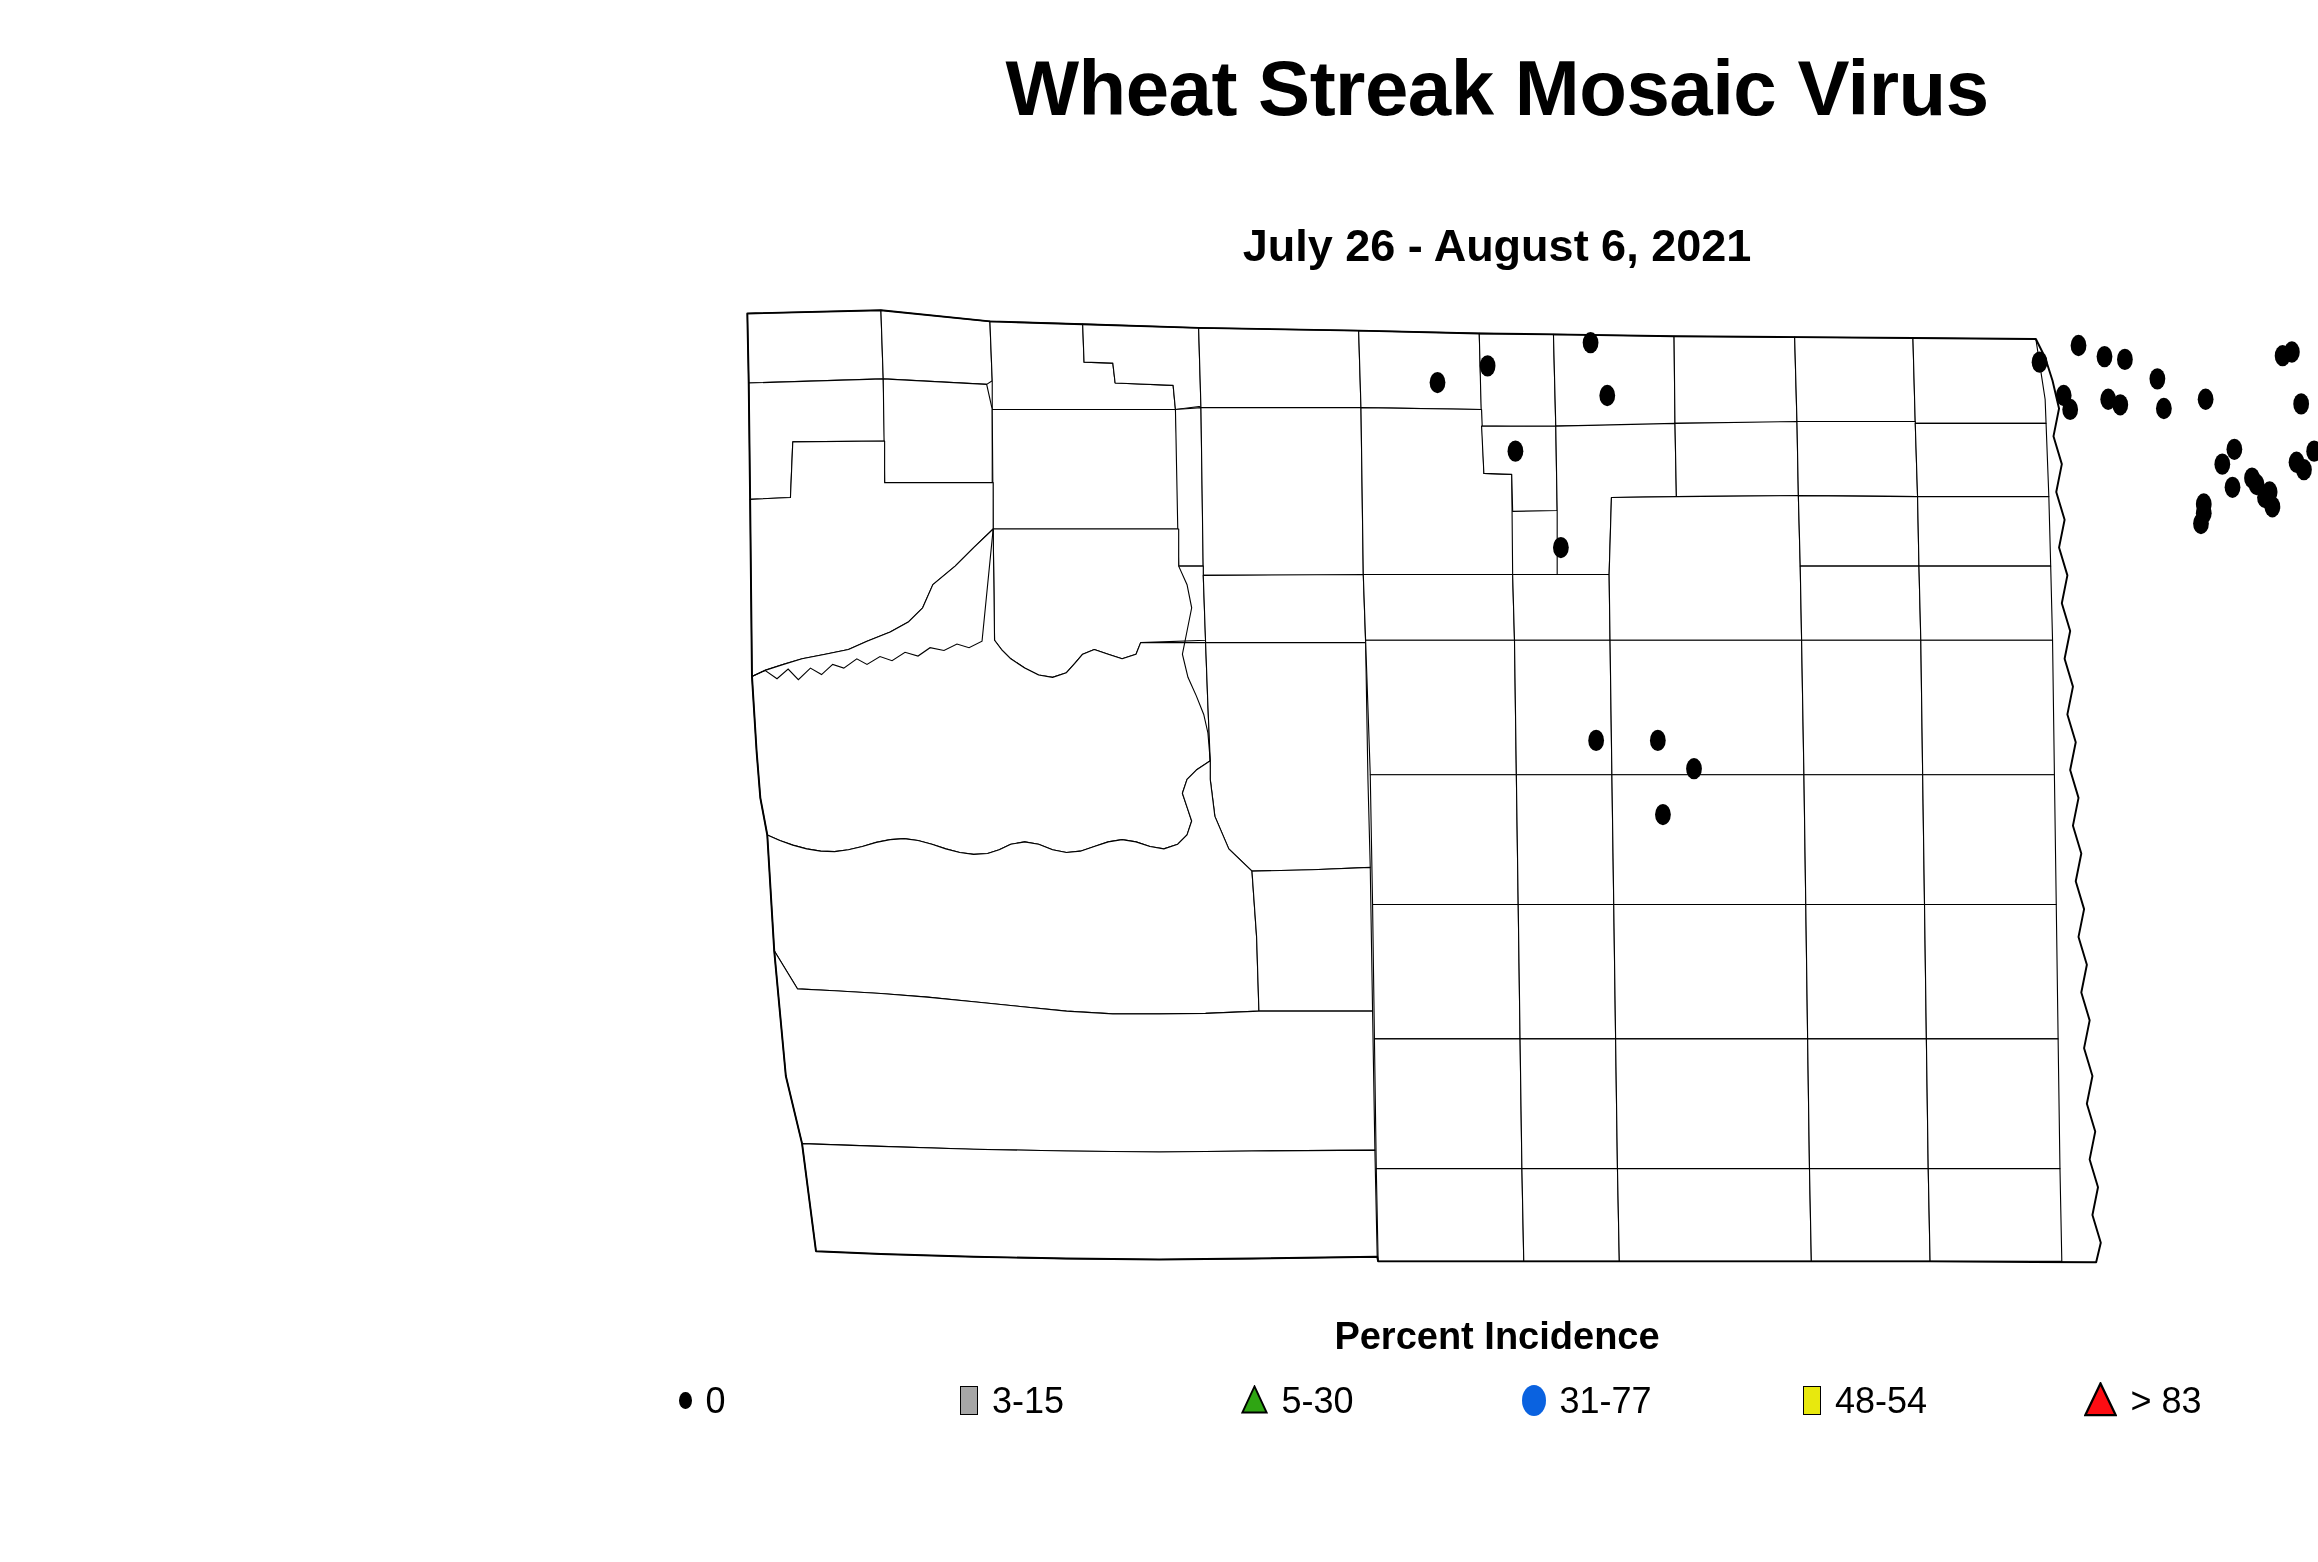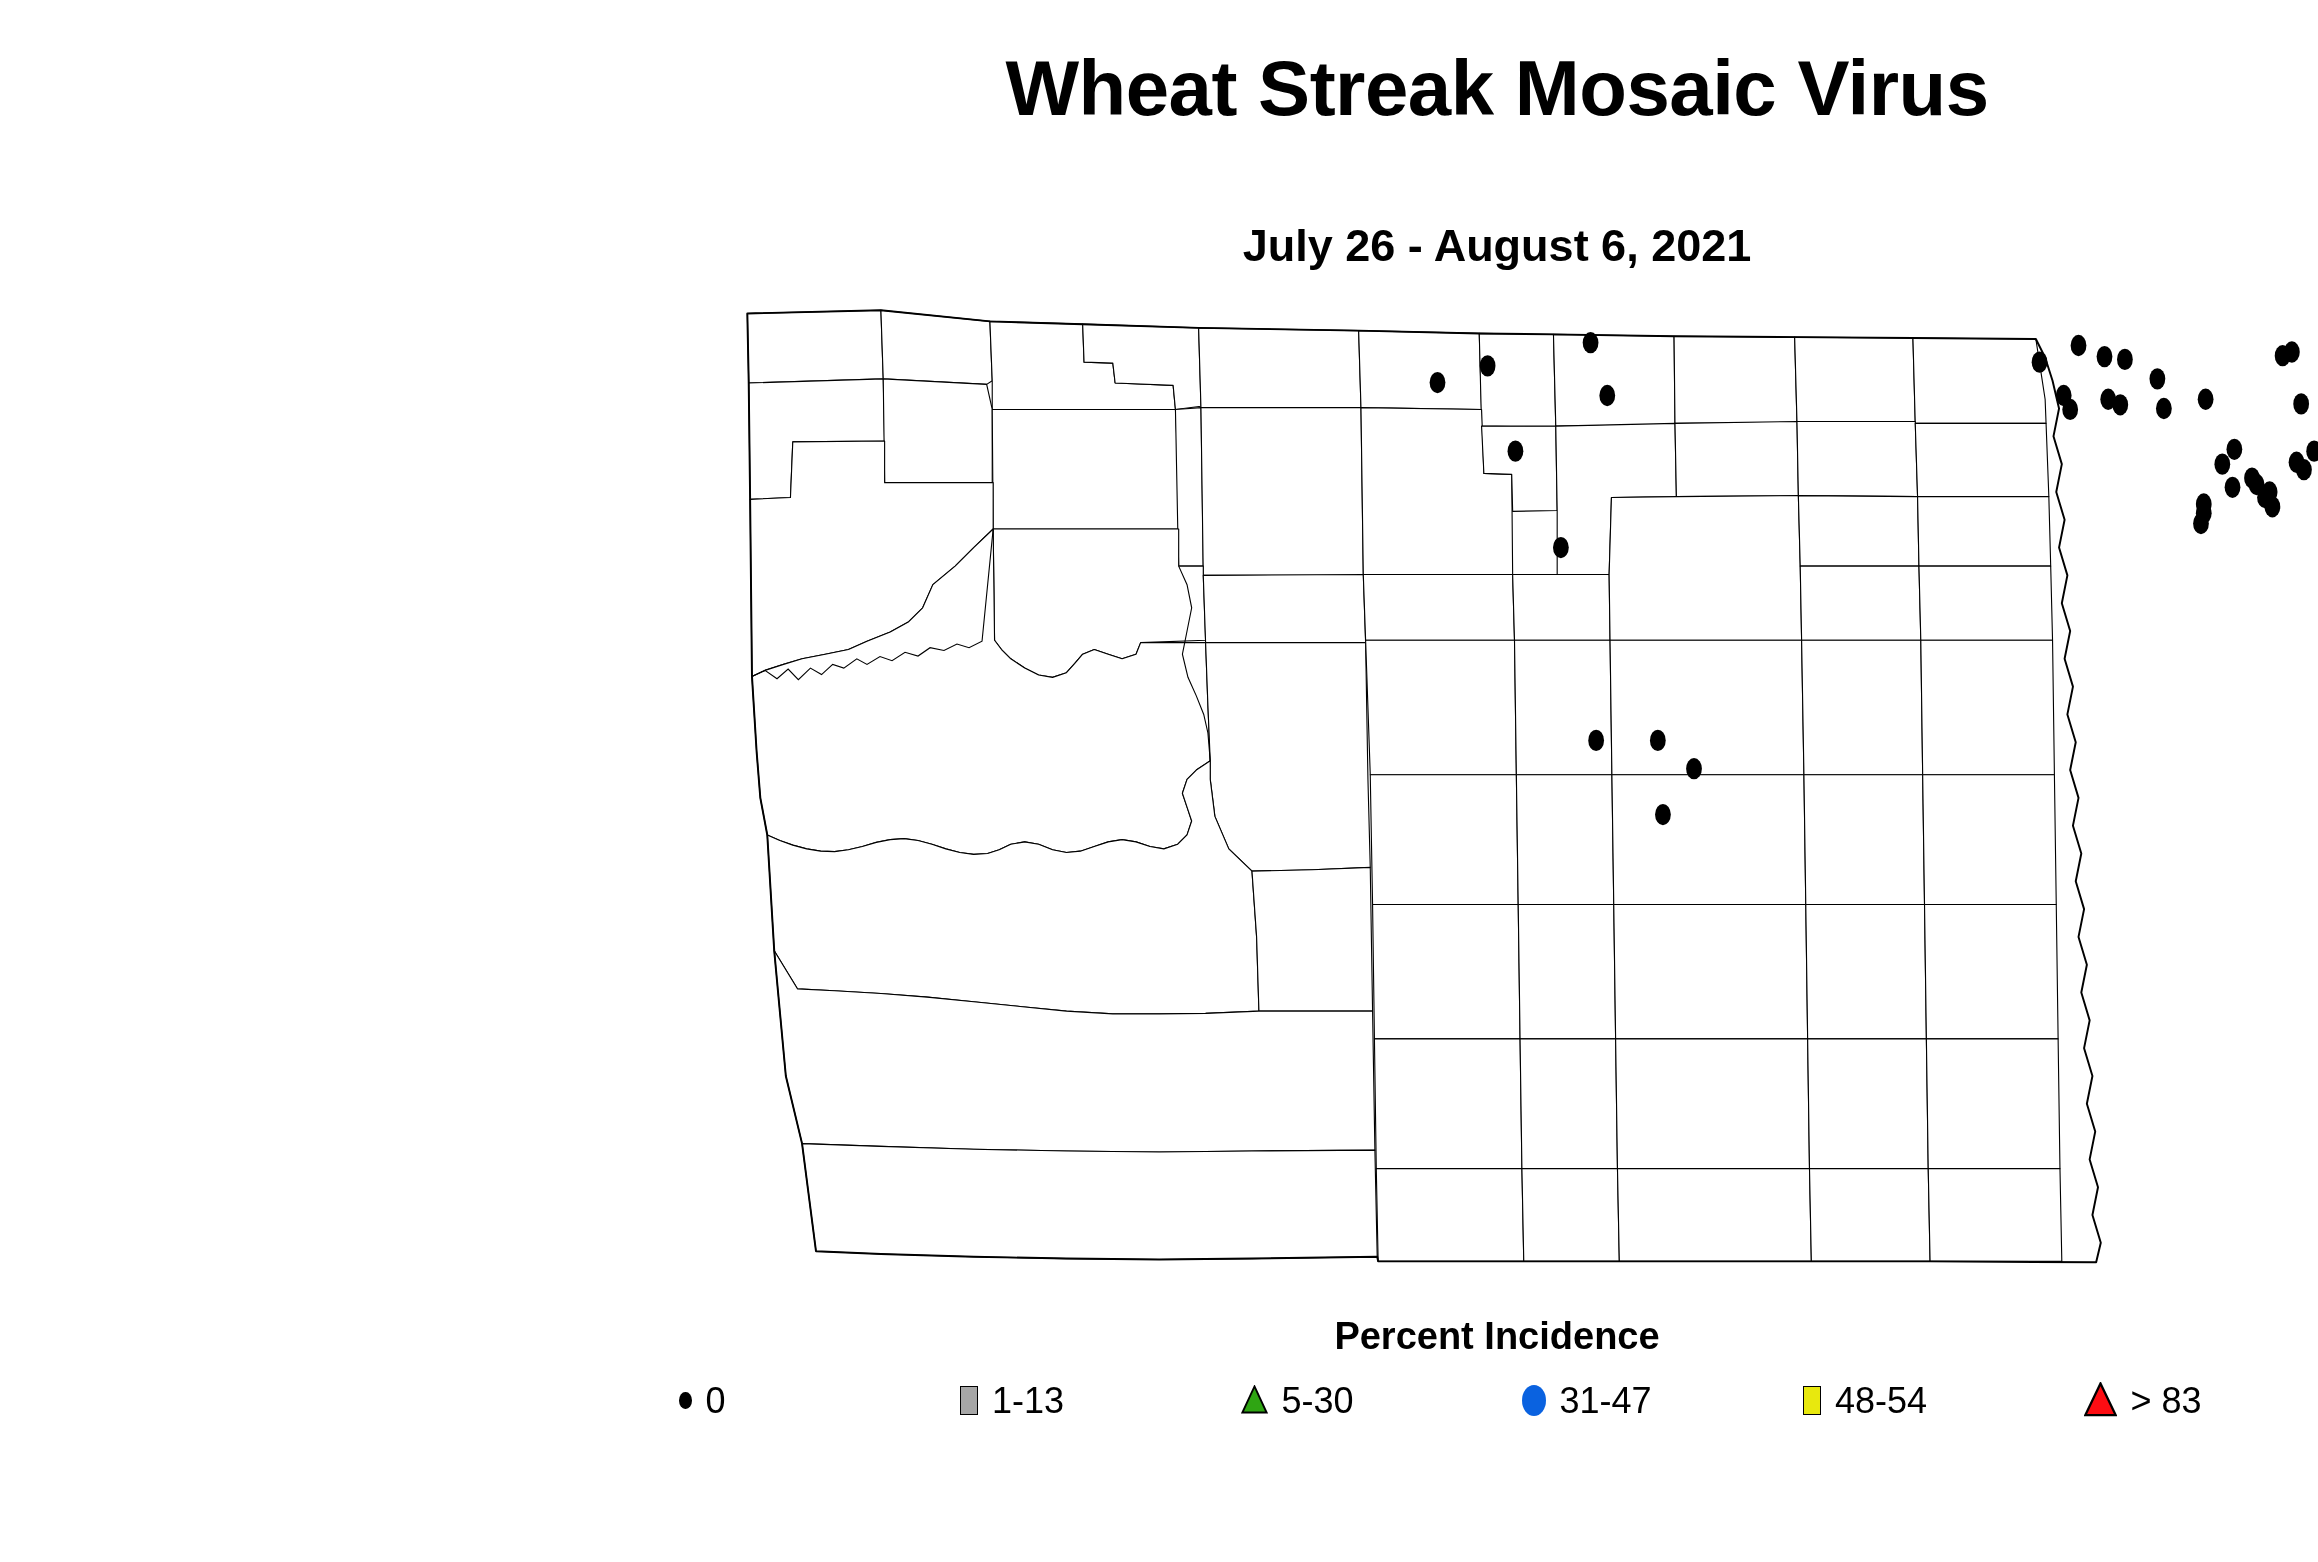--- a/index.html
+++ b/index.html
@@ -257,35 +257,35 @@
     <div id="legend-title">Percent Incidence</div>
     <div id="legend-items">
 
       <div class="legend-item">
         <span class="swatch sw-dot"></span>
         <span class="legend-label">0</span>
       </div>
 
       <div class="legend-item">
         <span class="swatch sw-square" style="background:#A6A6A6"></span>
-        <span class="legend-label">1-13</span>
+        <span class="legend-label">3-15</span>
       </div>
 
       <div class="legend-item">
         <span class="swatch">
           <svg width="27" height="29" viewBox="0 0 58 62">
               <polygon points="29,3 55,59 3,59" fill="#2FA513" stroke="#000000" stroke-width="4"></polygon>
             </svg>
         </span>
         <span class="legend-label">5-30</span>
       </div>
 
       <div class="legend-item">
         <span class="swatch sw-circle" style="background:#0A62E0"></span>
-        <span class="legend-label">31-47</span>
+        <span class="legend-label">31-77</span>
       </div>
 
       <div class="legend-item">
         <span class="swatch sw-square" style="background:#E8E80E"></span>
         <span class="legend-label">48-54</span>
       </div>
 
       <div class="legend-item">
         <span class="swatch">
           <svg width="33" height="35" viewBox="0 0 72 76">

